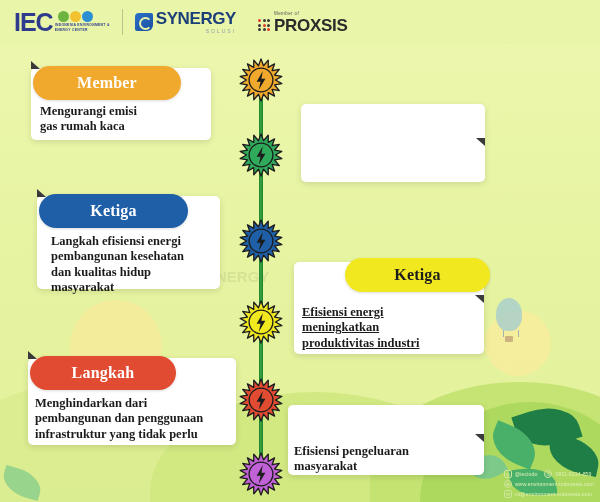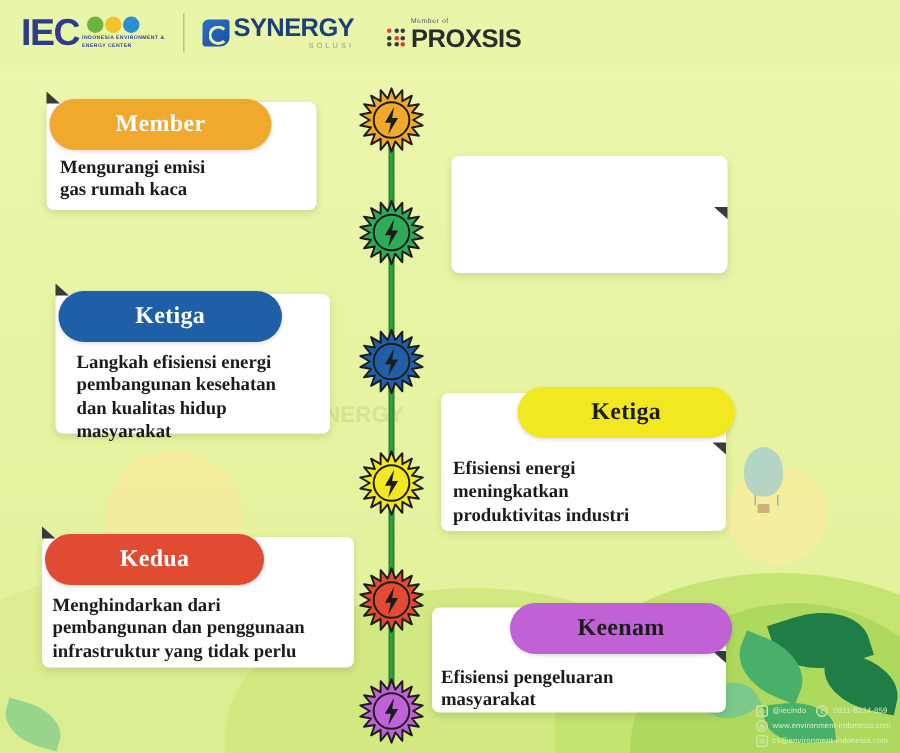--- a/index.html
+++ b/index.html
@@ -395,38 +395,35 @@
   <div class="card-body" style="left:51px; top:234px; width:176px; white-space:pre-line;">Langkah efisiensi energi
 pembangunan kesehatan
 dan kualitas hidup
 masyarakat</div>
 
   <div class="card" style="left:294px; top:262px; width:190px; height:92px;"></div>
   <div class="card-notch" style="left:475px; top:295px; border-right:9px solid #3a3a3a; border-bottom:8px solid transparent;"></div>
   <div class="pill dark-text" style="left:345px; top:258px; width:145px; background:#f2e81f;">
     <span style="color: rgb(29, 29, 29);">Ketiga</span>
   </div>
-  <div class="card-body" style="left:302px; top:305px; width:180px; white-space:pre-line;">Efisiensi energi
+  <div class="card-body" style="left:302px; top:305px; width:180px; white-space:pre-line;text-decoration:underline;">Efisiensi energi
 meningkatkan
 produktivitas industri</div>
 
   <div class="card" style="left:28px; top:358px; width:208px; height:87px;"></div>
   <div class="card-notch" style="left:28px; top:351px; border-left:9px solid #3a3a3a; border-top:8px solid transparent;"></div>
   <div class="pill" style="left:30px; top:356px; width:146px; background:#e14b31;">
-    <span style="color: rgb(255, 255, 255);">Kedua</span>
+    <span style="color: rgb(255, 255, 255);">Langkah</span>
   </div>
   <div class="card-body" style="left:35px; top:396px; width:205px; white-space:pre-line;">Menghindarkan dari
 pembangunan dan penggunaan
 infrastruktur yang tidak perlu</div>
 
   <div class="card" style="left:288px; top:405px; width:196px; height:70px;"></div>
   <div class="card-notch" style="left:475px; top:434px; border-right:9px solid #3a3a3a; border-bottom:8px solid transparent;"></div>
-  <div class="pill dark-text" style="left:340px; top:402px; width:148px; background:#c161d6;">
-    <span style="color: rgb(29, 29, 29);">Keenam</span>
-  </div>
   <div class="card-body" style="left:294px; top:444px; width:190px; white-space:pre-line;">Efisiensi pengeluaran
 masyarakat</div>
 
   <div class="contact">
     <div class="contact-pair">
       <div class="contact-row">
         <span class="c-ico">◎</span>
         <span class="c-txt">@iecindo</span>
       </div>
       <div class="contact-row">

